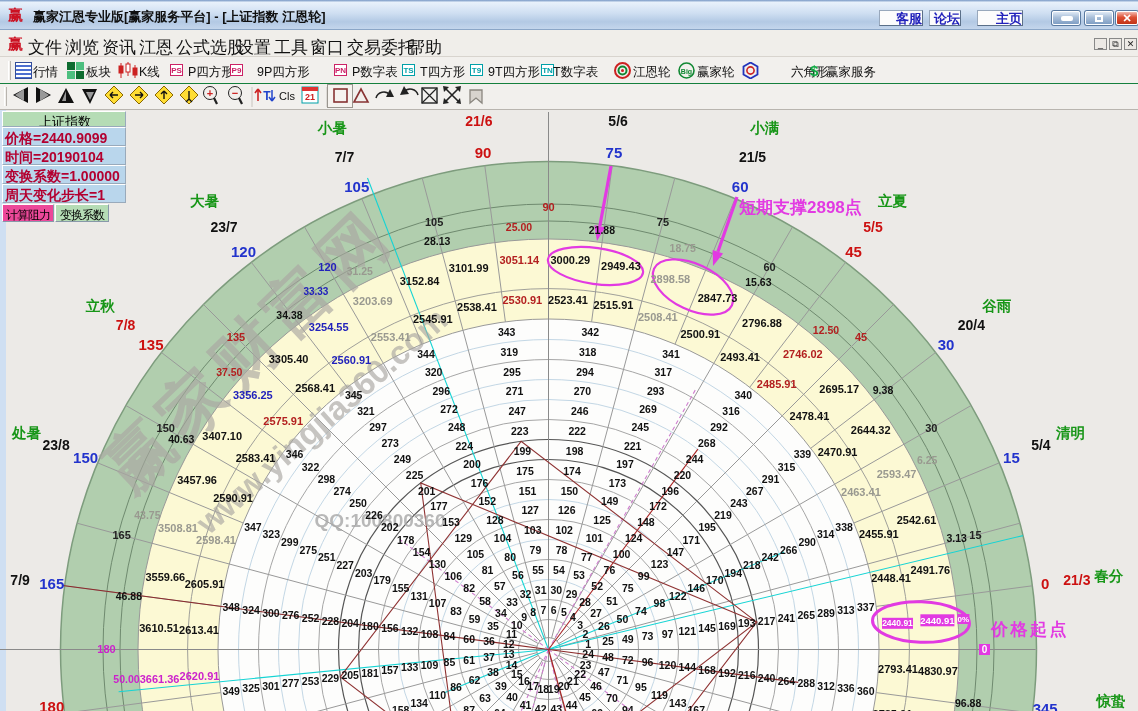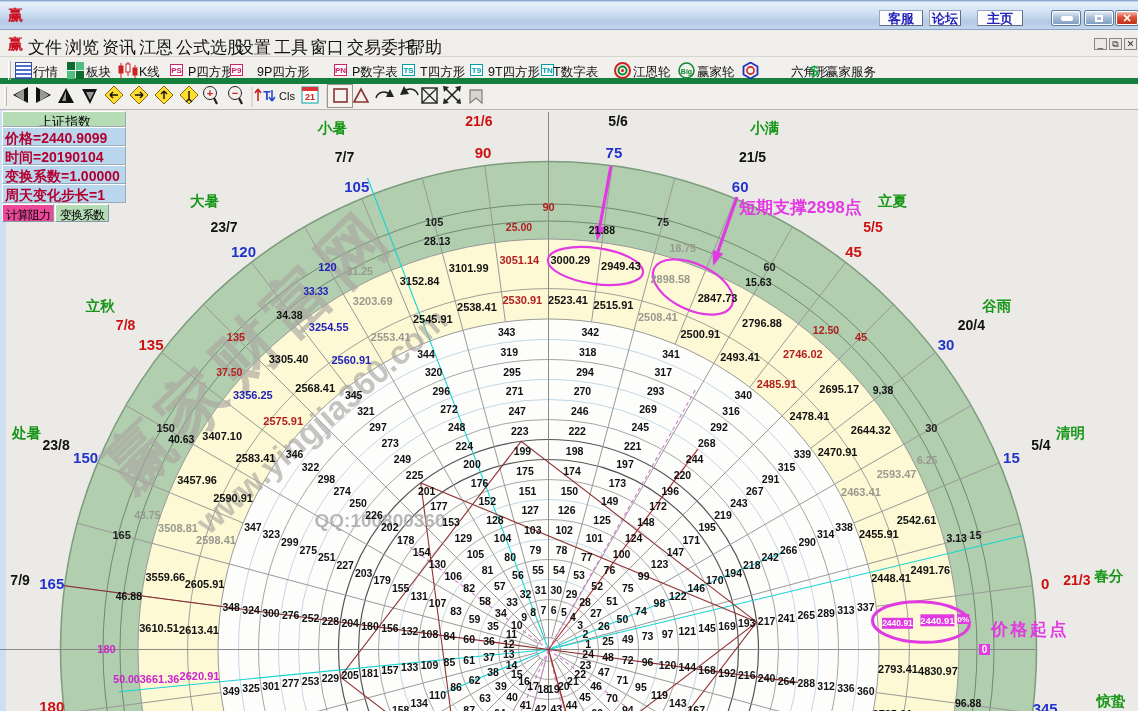--- a/index.html
+++ b/index.html
@@ -1,38 +1,39 @@
 <!DOCTYPE html>
 <html><head><meta charset="utf-8"><style>
 *{margin:0;padding:0;box-sizing:border-box}
 body{width:1138px;height:711px;overflow:hidden;position:relative;font-family:"Liberation Sans",sans-serif;background:#eceae7}
 .titlebar{position:absolute;left:0;top:0;width:1138px;height:30px;background:linear-gradient(#7596c4 0%,#e8f1fb 8%,#cfdff2 45%,#b3c9e4 75%,#c4d6ec 100%);border-bottom:1px solid #8ba6c7}
 .tlogo{position:absolute;left:8px;top:6px;color:#cc1122;font-size:15px;font-weight:bold}
 .ttext{position:absolute;left:33px;top:8px;font-size:13px;font-weight:bold;color:#101010}
-.tbtn{position:absolute;top:10px;height:16px;background:#fcfcfc;border:1px solid #98a8bc;border-bottom-color:#5a6f88;border-right-color:#5a6f88;color:#2222bb;font-size:13px;text-align:center;line-height:15px;font-weight:bold}
+.tbtn{position:absolute;top:10px;height:16px;background:#fcfcfc;border:1px solid #98a8bc;border-bottom-color:#5a6f88;border-right-color:#5a6f88;color:#2222bb;font-size:13px;text-align:right;line-height:15px;font-weight:bold}
 .wbtn{position:absolute;top:11px;width:28px;height:14px;border-radius:2px;border:1px solid #fff;box-shadow:0 0 0 1px #5a7aa0}
 .wmin,.wmax{background:linear-gradient(#dfe9f5,#a9bfd9 45%,#7f9ec4)}
 .wclose{background:linear-gradient(#f2b8ae,#dd4f33 45%,#c13318)}
 .wg{position:absolute;color:#fff;font-weight:bold;font-size:11px;width:100%;text-align:center;top:0px}
 .menubar{position:absolute;left:0;top:30px;width:1138px;height:27px;background:#f0eeea;border-bottom:1px solid #d8d4ce}
 .menu{position:absolute;top:6px;font-size:17px;color:#111}
 .mlogo{position:absolute;left:8px;top:5px;color:#cc1122;font-size:15px;font-weight:bold}
 .mdib{position:absolute;top:8px;width:13px;height:12px;border:1px solid #888;background:#ece9e5;font-size:9px;line-height:10px;text-align:center;color:#222}
-.toolbar1{position:absolute;left:0;top:57px;width:1138px;height:27px;background:#f2f0ed;border-bottom:6px solid #15803d}
+.toolbar1{position:absolute;left:0;top:57px;width:1138px;height:27px;background:#f2f0ed;border-bottom:1px solid #15803d}
 .toolbar2{position:absolute;left:0;top:84px;width:1138px;height:26px;background:#f2f0ed;border-bottom:1px solid #b9b5af}
 .tb1t{position:absolute;top:7px;font-size:12.5px;color:#111}
 .icon16{position:absolute;top:5px;width:17px;height:17px}
 .ltr{position:absolute;width:13px;height:12px;top:7px;font-size:8px;font-weight:bold;text-align:center;line-height:11px;background:#fff}
 .panel{position:absolute;left:2px;top:111px;width:108px}
 .prow{width:124px;height:19px;font-size:14px;font-weight:bold;color:#b30030;border:1px solid #fff;border-right:1px solid #9ab;border-bottom:1px solid #9ab;background:#b9d6ec;padding:2px 0 0 2px;white-space:nowrap;overflow:hidden}
 .phead{height:16px;background:#b5dcb5;color:#000;text-align:center;font-weight:normal;font-size:13px;line-height:15px}
 .pbtn{position:absolute;top:93px;height:18px;font-size:12px;color:#000;border:1px solid #fff;border-right:1px solid #89a;border-bottom:1px solid #89a;padding-top:2px;text-align:center;white-space:nowrap;letter-spacing:-1px;overflow:hidden}
 </style></head><body>
 <div class="titlebar">
  <div class="tlogo">赢</div>
+ <div class="ttext">赢家江恩专业版[赢家服务平台] - [上证指数 江恩轮]</div>
  <div class="tbtn" style="left:879px;width:44px">客服</div>
  <div class="tbtn" style="left:929px;width:32px">论坛</div>
  <div class="tbtn" style="left:977px;width:46px">主页</div>
  <div class="wbtn wmin" style="left:1052px">
       <div style="position:absolute;left:8px;top:4px;width:12px;height:5px;background:#fff;border-radius:2px"></div>
     </div>
  <div class="wbtn wmax" style="left:1085px">
       <div style="position:absolute;left:9px;top:3px;width:8px;height:7px;border:2px solid #fff"></div>
     </div>
  <div class="wbtn wclose" style="left:1116px;width:22px">

